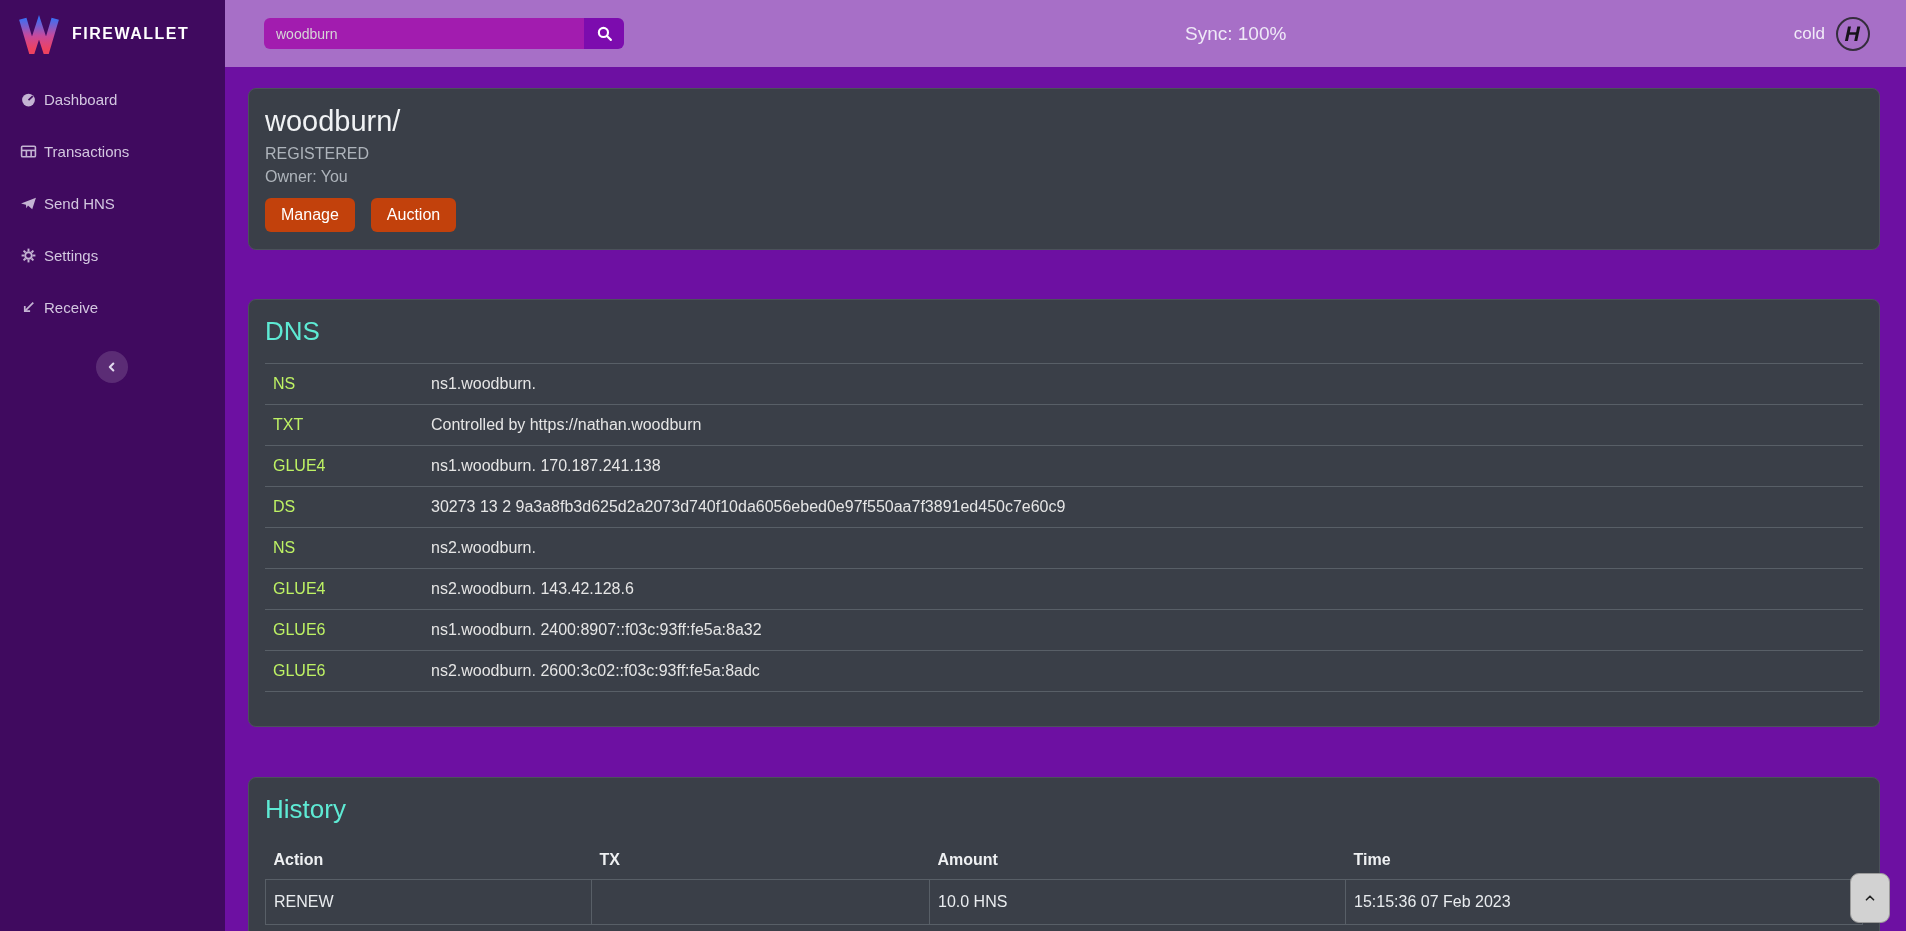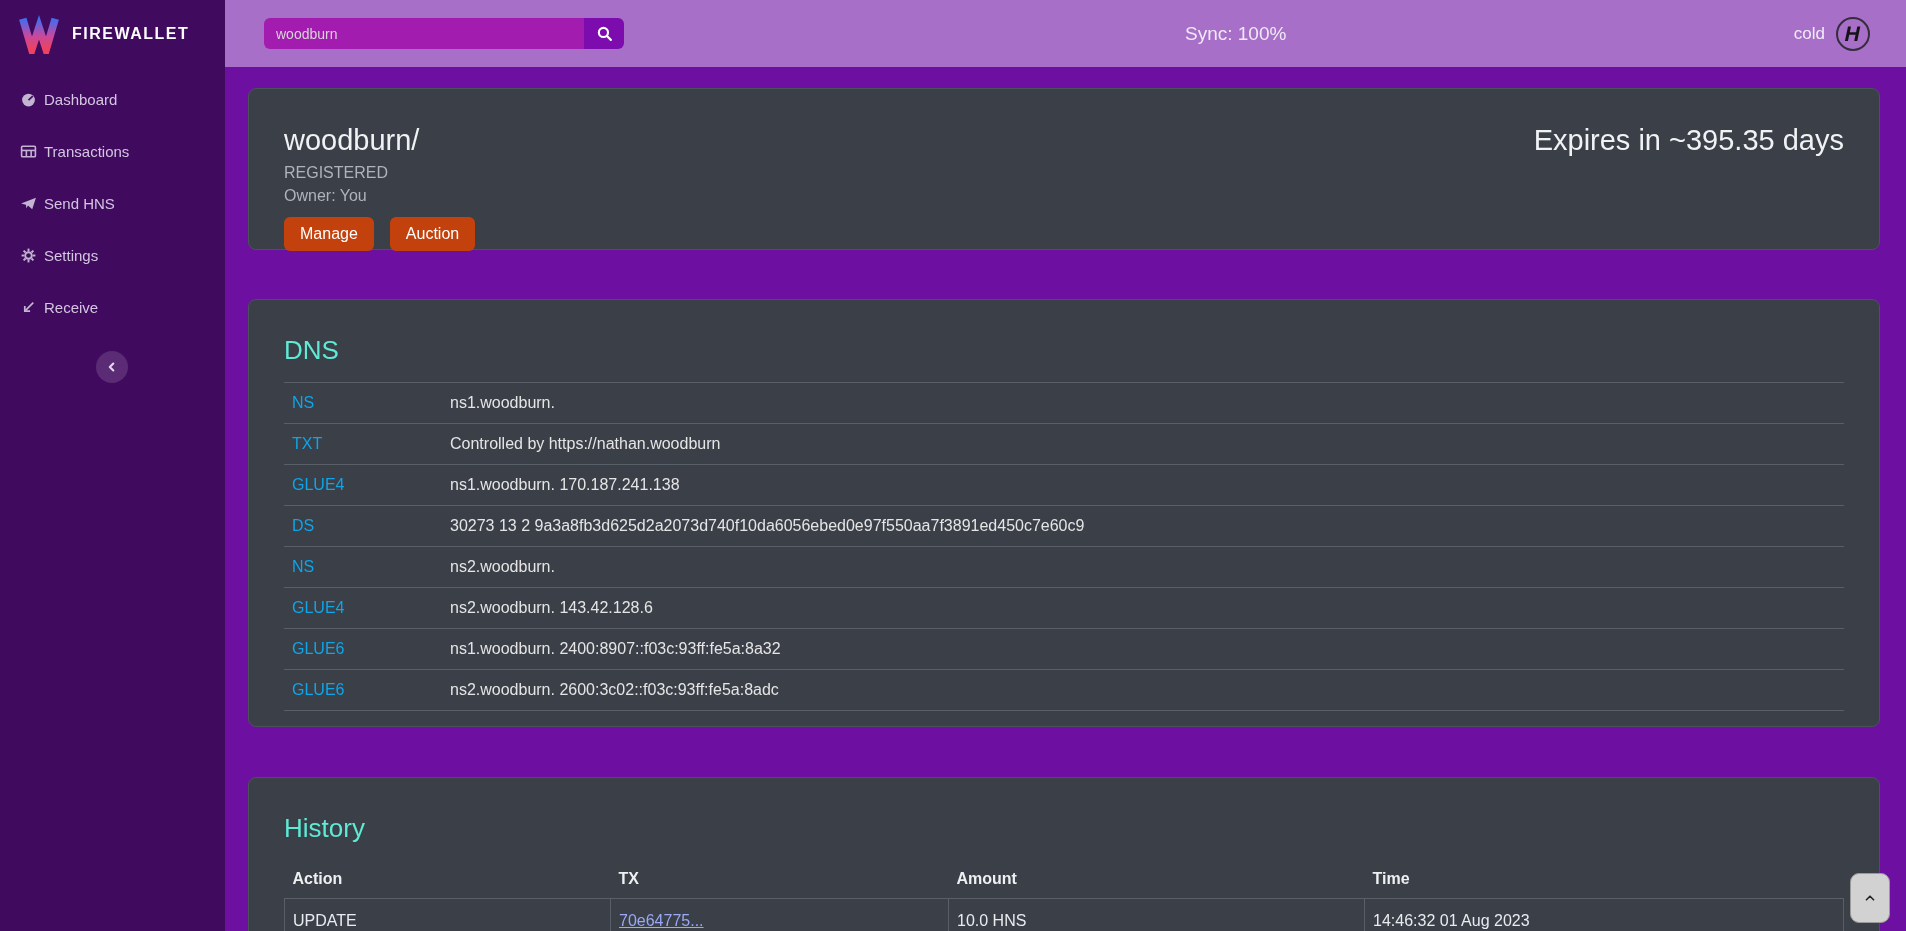--- a/index.html
+++ b/index.html
@@ -34,36 +34,36 @@
   .wallet-box{position:absolute;right:36px;top:0;height:100%;display:flex;align-items:center;gap:11px;}
   .wallet-label{color:#f1ebf8;font-size:17px;}
   .hns-icon{
     width:34px;height:34px;border-radius:50%;border:2px solid #352d3d;box-sizing:border-box;
     display:flex;align-items:center;justify-content:center;
   }
   .hns-icon span{font-weight:900;font-size:21px;color:#16121a;transform:skewX(-12deg);line-height:1;}
   
   .main{position:absolute;left:225px;top:67px;right:0;bottom:0;overflow:hidden;
     padding:21px 26px 0 23px;box-sizing:border-box;}
-  .card{background:#3a3f48;border:1px solid #4b525a;border-radius:8px;padding:35px;
+  .card{background:#3a3f48;border:1px solid #4b525a;border-radius:8px;padding:16px;
     box-sizing:border-box;color:#e9ecef;}
   
   .card-domain{display:flex;justify-content:space-between;align-items:flex-start;height:162px;margin-bottom:49px;}
   .domain-name{font-size:29px;font-weight:400;margin:0 0 7px 0;color:#f0f2f4;}
   .domain-status,.domain-owner{font-size:16px;color:#aeb4bb;margin:0 0 5px 0;}
   .btn-row{display:flex;gap:16px;margin-top:12px;}
   .btn{background:#c2410c;color:#ffffff;border:none;border-radius:6px;padding:0 16px;height:34px;
     font-size:16px;cursor:pointer;font-family:inherit;}
   .expires{font-size:29px;font-weight:400;color:#f0f2f4;}
   
   .card-dns{margin-bottom:50px;height:428px;}
   .card-title{font-size:26px;font-weight:400;margin:0 0 16px 0;color:#5eead4;}
   .dns-table{width:100%;border-collapse:collapse;font-size:16px;border-top:1px solid #585f67;}
   .dns-table td{padding:11px 8px;border-bottom:1px solid #585f67;}
-  .dns-type{width:142px;color:#0ea5e9;}
+  .dns-type{width:142px;color:#bef264;}
   .dns-value{color:#e5e5e5;}
   
   .card-history{height:240px;}
   .history-table{width:100%;border-collapse:collapse;font-size:16px;table-layout:fixed;}
   .history-table th{text-align:left;font-weight:700;padding:10px 8px;border-bottom:1px solid #585f67;color:#eef0f2;}
   .history-table td{padding:13px 8px;border:1px solid #585f67;color:#e9ecef;}
   .col-action{width:310px;}.col-tx{width:322px;}.col-amount{width:400px;}
   .tx-link{color:#9aa8f5;text-decoration:underline;cursor:pointer;}
   
   .scroll-top{position:absolute;right:16px;top:873px;width:38px;height:48px;background:#d2d2d2;
@@ -165,21 +165,20 @@
   <div class="card card-domain">
     <div>
       <h1 class="domain-name">woodburn/</h1>
       <div class="domain-status">REGISTERED</div>
       <div class="domain-owner">Owner: You</div>
       <div class="btn-row">
         <button class="btn">Manage</button>
         <button class="btn">Auction</button>
       </div>
     </div>
-    <div class="expires">Expires in ~395.35 days</div>
   </div>
 
   <div class="card card-dns">
     <h2 class="card-title">DNS</h2>
     <table class="dns-table">
       <tbody>
         <tr>
           <td class="dns-type">NS</td>
           <td class="dns-value">ns1.woodburn.</td>
         </tr>
@@ -221,26 +220,20 @@
       <thead>
         <tr>
           <th class="col-action">Action</th>
           <th class="col-tx">TX</th>
           <th class="col-amount">Amount</th>
           <th>Time</th>
         </tr>
       </thead>
       <tbody>
         <tr>
-          <td>UPDATE</td>
-          <td><a class="tx-link">70e64775...</a></td>
-          <td>10.0 HNS</td>
-          <td>14:46:32 01 Aug 2023</td>
-        </tr>
-        <tr>
           <td>RENEW</td>
           <td></td>
           <td>10.0 HNS</td>
           <td>15:15:36 07 Feb 2023</td>
         </tr>
       </tbody>
     </table>
   </div>
 </div>
 

